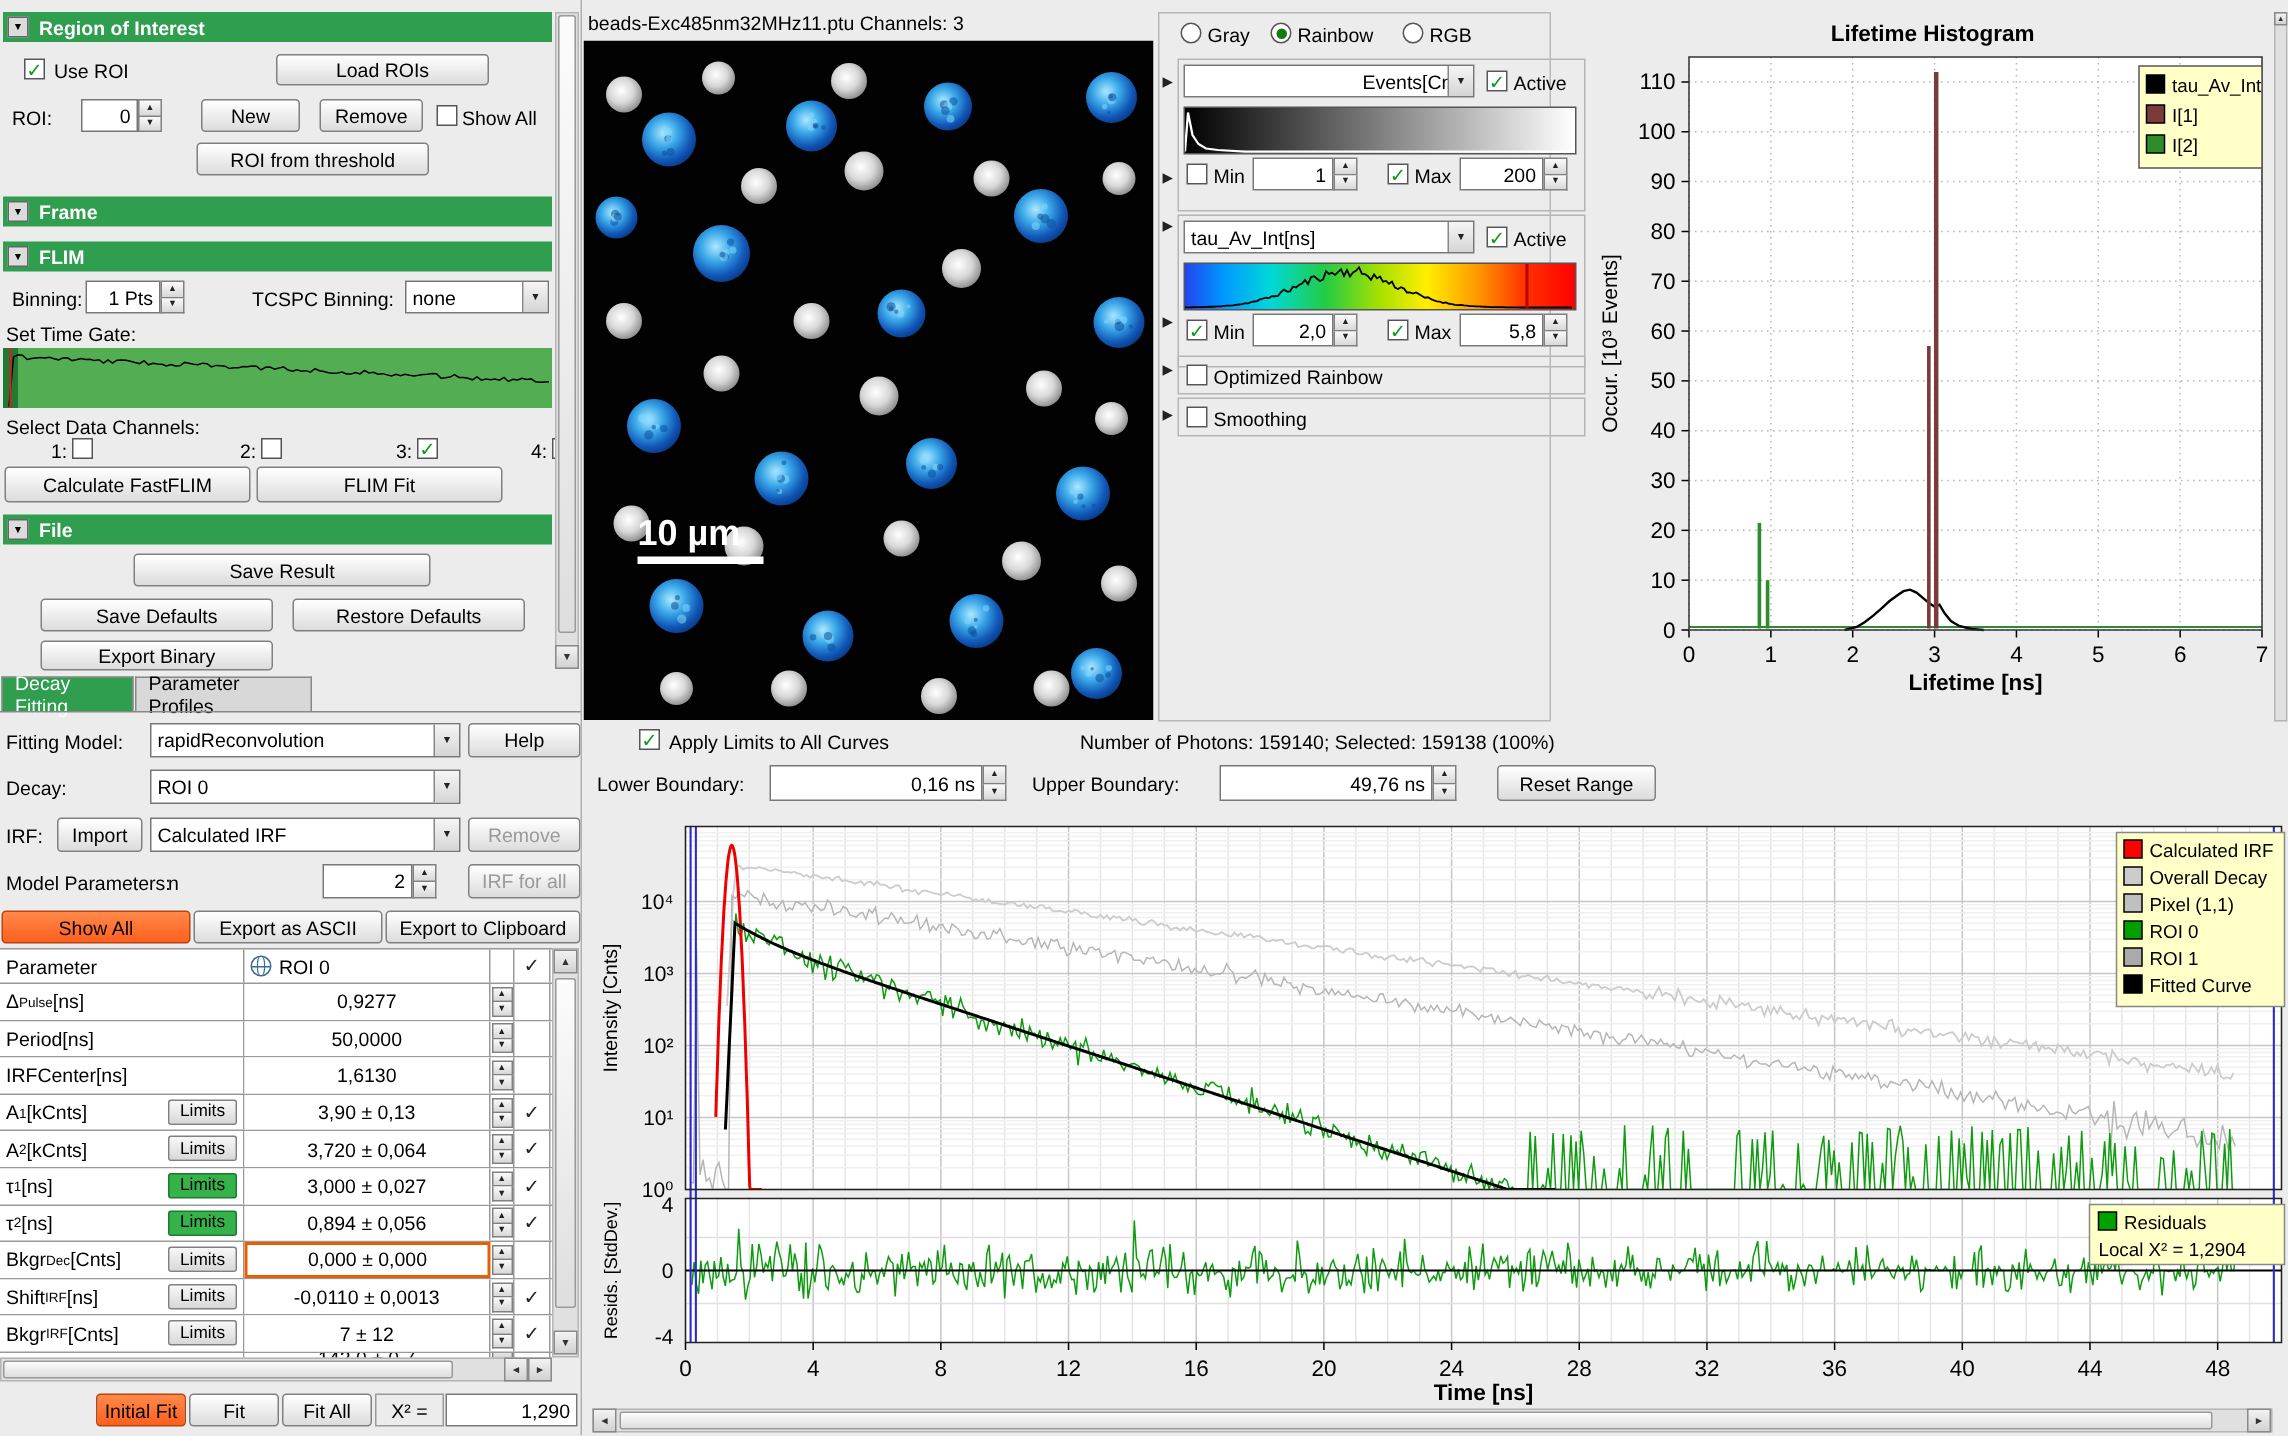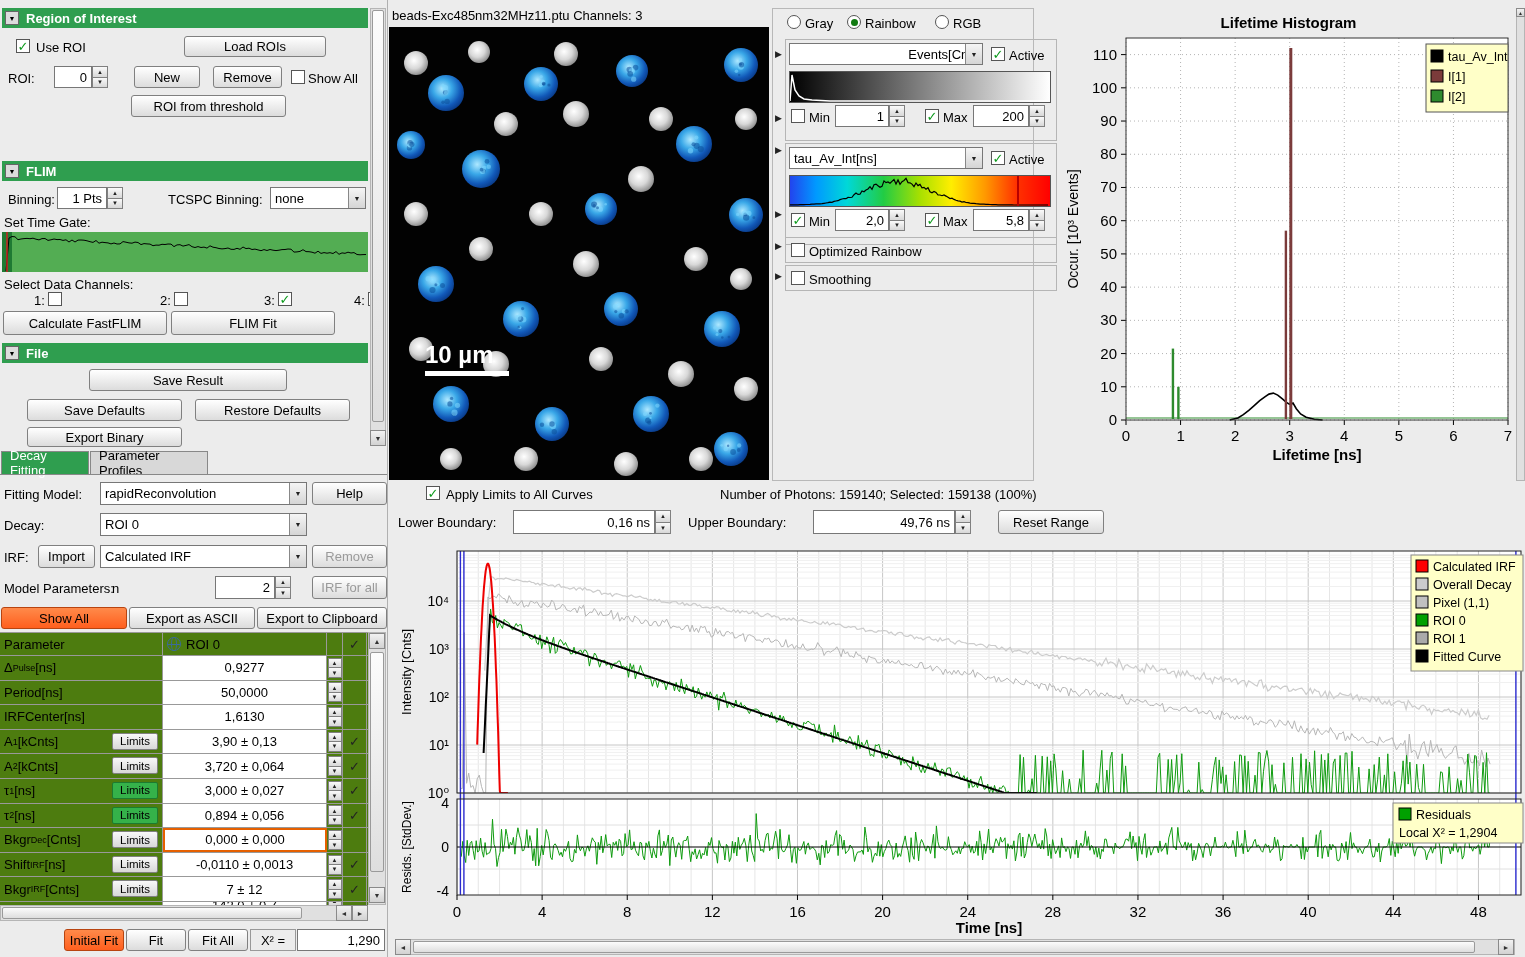--- a/index.html
+++ b/index.html
@@ -22,21 +22,21 @@
 .spin i{flex:1;font-style:normal;font-size:6px;display:flex;align-items:center;justify-content:center;background:linear-gradient(#fafafa,#d8d8d8);border:1px solid #808080;color:#222;line-height:1;}
 .spin i+i{border-top:none;}
 .radio{position:absolute;width:14px;height:14px;border-radius:50%;background:#fff;border:1px solid #555;display:flex;align-items:center;justify-content:center;}
 .radio.sel::after{content:"";width:7px;height:7px;border-radius:50%;background:#117a11;}
 .tab{position:absolute;top:451px;height:23px;display:flex;align-items:center;justify-content:center;border:1px solid #888;border-bottom:none;font-size:13px;background:#d8d8d8;padding:0 8px;}
 .tab.active{background:#2f9e4f;color:#fff;}
 .sbtrack{position:absolute;background:#e0e0e0;border:1px solid #b5b5b5;}
 .sbtn{position:absolute;background:linear-gradient(#f2f2f2,#d2d2d2);border:1px solid #8a8a8a;display:flex;align-items:center;justify-content:center;font-size:7px;color:#333;}
 .sthumb{position:absolute;background:linear-gradient(#fcfcfc,#dedede);border:1px solid #9a9a9a;border-radius:2px;}
 #left-panel{left:0;top:0;width:388px;height:957px;background:#ececec;border-right:1px solid #b0b0b0;overflow:hidden;}
-.prow{position:relative;height:24.6px;display:flex;border-bottom:1px solid #999;background:#4d7c0f;}
+.prow{position:relative;height:24.6px;display:flex;border-bottom:1px solid #999;background:#ffffff;}
 .pcell{position:relative;border-right:1px solid #999;display:flex;align-items:center;}
 .plab{width:163px;padding-left:4px;}
 .pvalh{width:164px;padding-left:4px;}
 .pval{width:164px;background:#fff;justify-content:center;font-size:13px;}
 .pval.hl{border:2px solid #e66000;}
 .pspin{width:16px;justify-content:center;}
 .pck{width:24px;justify-content:center;}
 .psub{font-size:9px;vertical-align:sub;}
 .limits{position:absolute;right:4px;top:3px;width:46px;height:17px;background:linear-gradient(#f8f8f8,#d8d8d8);border:1px solid #808080;border-radius:2px;font-size:11.5px;display:flex;align-items:center;justify-content:center;}
 .limits.green{background:#35b24a;border-color:#1d7a30;}
@@ -73,20 +73,24 @@
   <span class="spin" style="left:92px;top:66px;height:22px;">
       <i>▲</i>
       <i>▼</i>
     </span>
   <div class="btn" style="left:134px;top:66px;width:66px;height:22px;">New</div>
   <div class="btn" style="left:213px;top:66px;width:69px;height:22px;">Remove</div>
   <span class="cb" style="left:291px;top:70px;"></span>
   <span class="lbl" style="left:308px;top:71px;">Show All</span>
   <div class="btn" style="left:131px;top:95px;width:155px;height:22px;">ROI from threshold</div>
 
+  <div class="ghdr" style="top:131px;">
+    <span class="harrow">▼</span>
+    <span>Frame</span>
+  </div>
 
   <div class="ghdr" style="top:161px;">
     <span class="harrow">▼</span>
     <span>FLIM</span>
   </div>
   <span class="lbl" style="left:8px;top:192px;">Binning:</span>
   <div class="inp" style="left:57px;top:187px;width:50px;height:22px;">1 Pts</div>
   <span class="spin" style="left:107px;top:187px;height:22px;">
       <i>▲</i>
       <i>▼</i>

